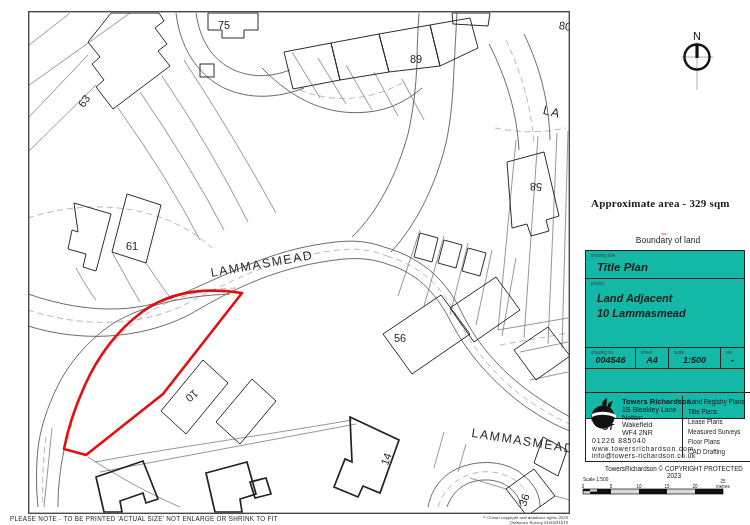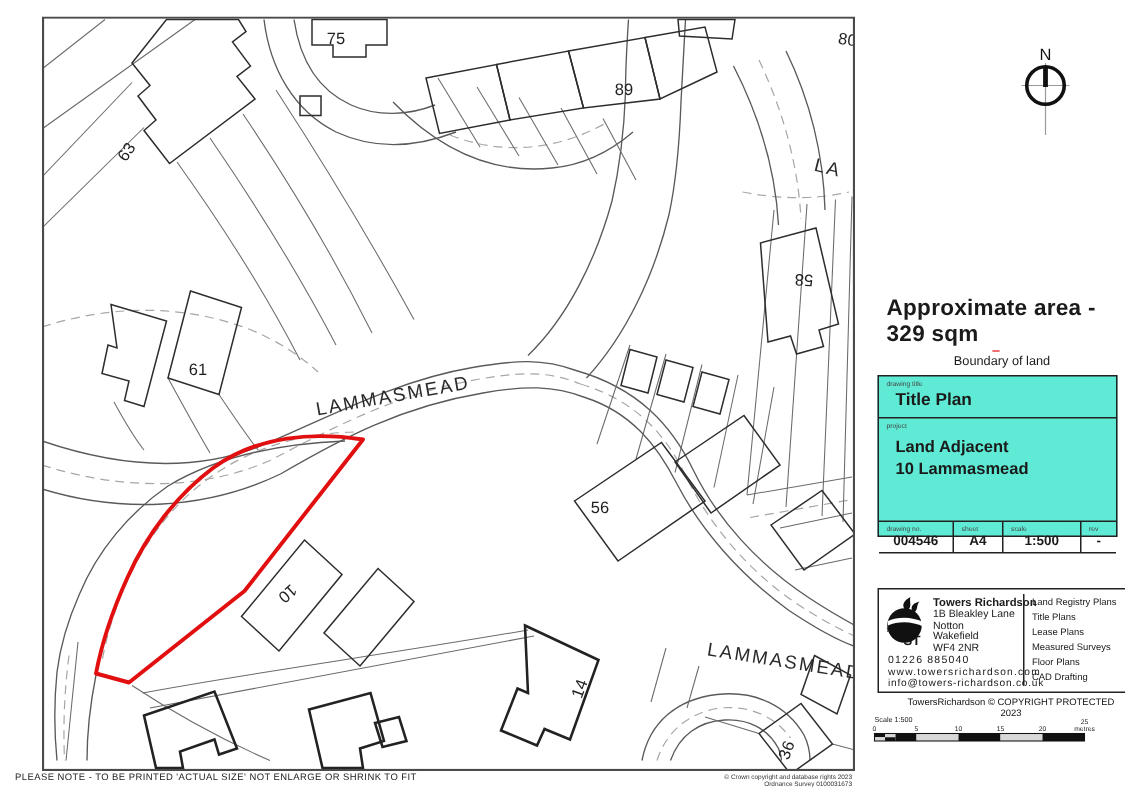--- a/index.html
+++ b/index.html
@@ -6,26 +6,26 @@
   body{
     width:750px;height:525px;position:relative;background:#ffffff;
     font-family:"Liberation Sans",sans-serif;color:#1a1a1a;overflow:hidden;
   }
   .abs{position:absolute;}
   
   #map-svg{position:absolute;left:28px;top:11px;width:542px;height:503px;}
   
   #compass-svg{position:absolute;left:668px;top:26px;width:64px;height:72px;}
   #area-block{left:591px;top:197px;width:158px;}
-  #area-heading{font-size:15px;font-weight:bold;letter-spacing:.2px;}
+  #area-heading{font-size:11px;font-weight:bold;letter-spacing:.2px;font-family:Liberation Serif, serif;}
   #area-sub{font-size:8.5px;margin-top:2px;}
   #legend-row{left:589px;top:233px;width:158px;height:12px;display:flex;align-items:center;flex-direction:column;}
   #legend-swatch{width:24px;height:10px;margin-right:8px;}
   #legend-label{font-size:8.5px;}
-  #title-block{left:585px;top:250px;width:160px;height:108px;border:1.4px solid #222;box-sizing:border-box;background:#5eead4;}
+  #title-block{left:585px;top:250px;width:160px;height:169px;border:1.4px solid #222;box-sizing:border-box;background:#14b8a6;font-style:italic;}
   .tb-row{position:relative;border-bottom:1px solid #222;box-sizing:border-box;}
   .tb-label{position:absolute;left:5px;top:2px;font-size:4.5px;color:#444;}
   .tb-value{font-weight:bold;}
   #tb-row1{height:28px;}
   #tb-title{position:absolute;left:11px;top:10px;font-size:11.5px;}
   #tb-row2{height:69px;}
   #tb-proj1{position:absolute;left:11px;top:13px;font-size:11px;}
   #tb-proj2{position:absolute;left:11px;top:28px;font-size:11px;}
   #tb-row3{height:21px;display:flex;align-items:flex-end;}
   #tb-row4{height:19px;display:flex;border-bottom:none;}

